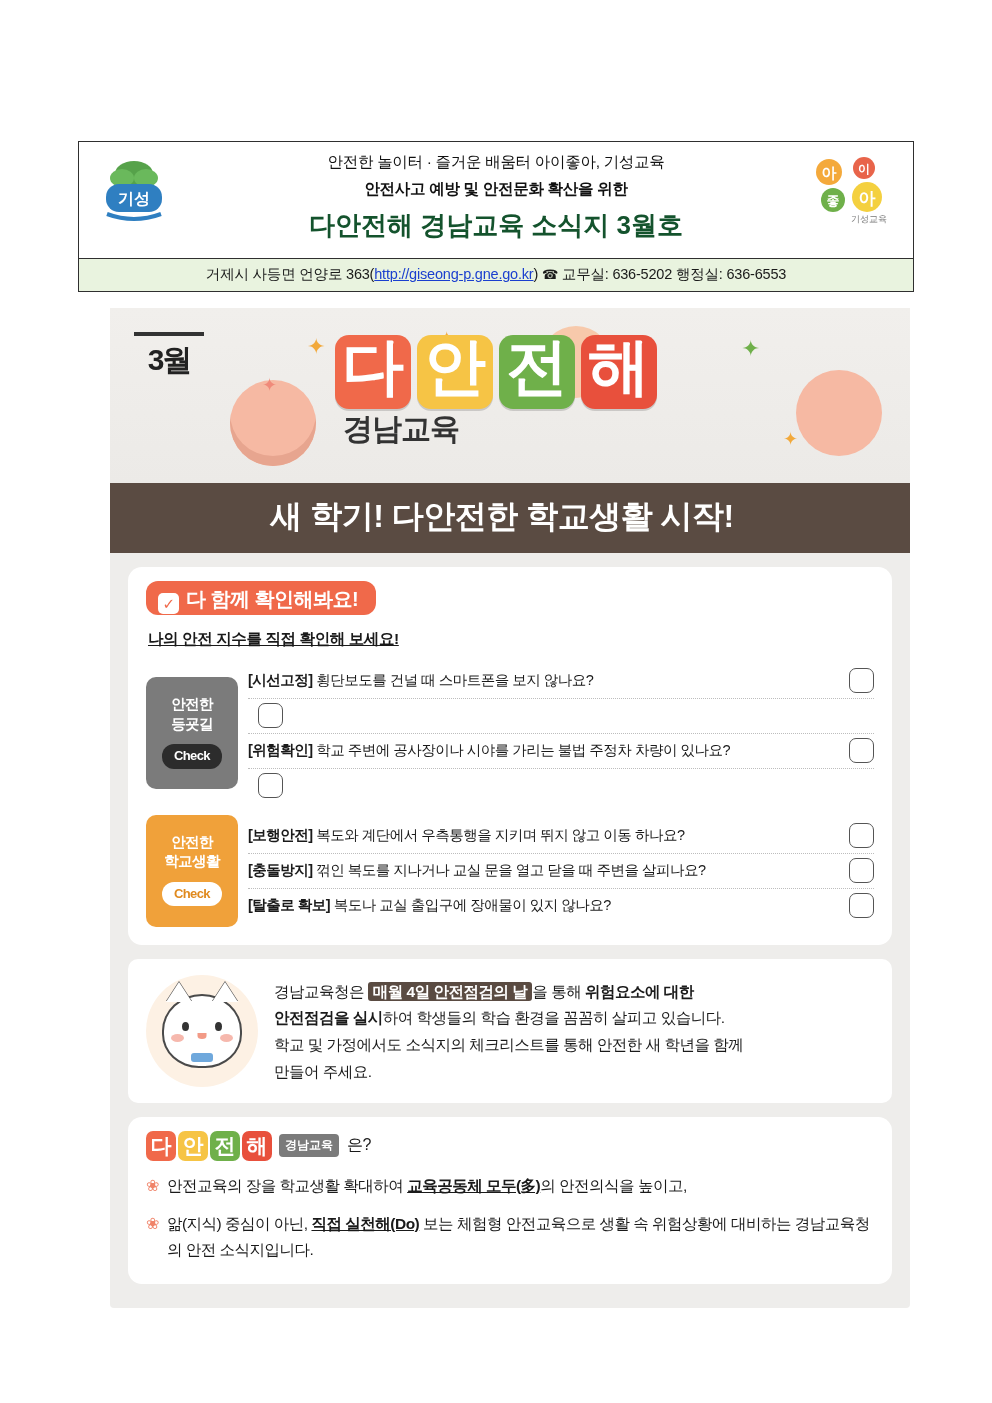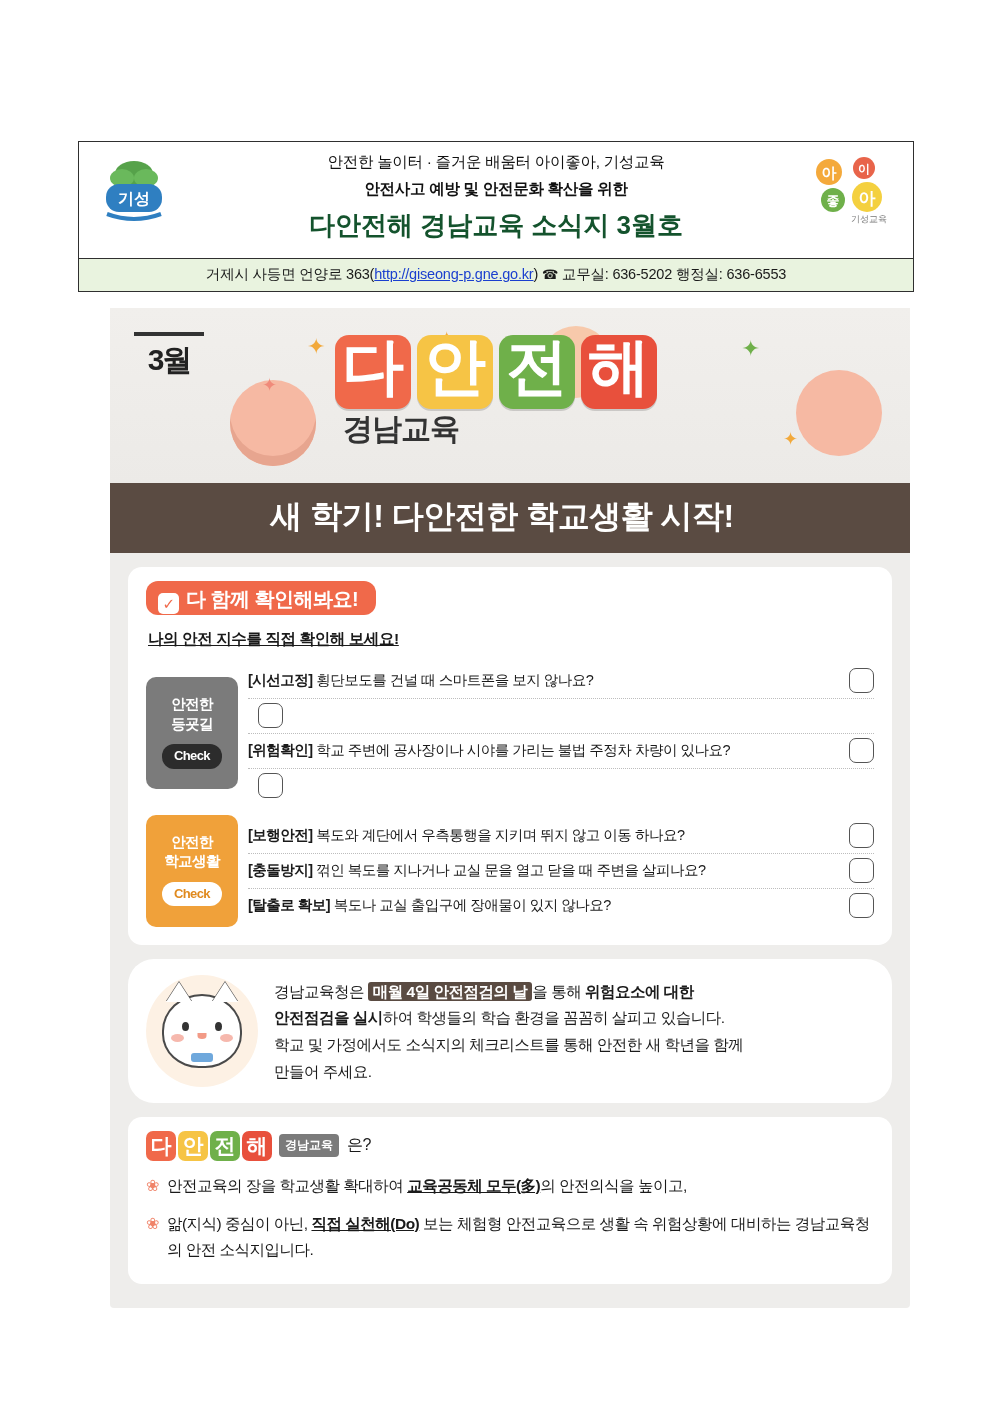--- a/index.html
+++ b/index.html
@@ -293,21 +293,21 @@
     margin-left: 10px;
     background: #fff;
   }
 
   
   .notice {
     display: flex;
     align-items: flex-start;
     margin: 14px 18px 0 18px;
     background: #fff;
-    border-radius: 26px;
+    border-radius: 10px;
     padding: 16px 18px;
     box-sizing: border-box;
   }
   .cat {
     flex: none;
     width: 112px;
     height: 112px;
     border-radius: 50%;
     background: #fdf1e4;
     position: relative;

